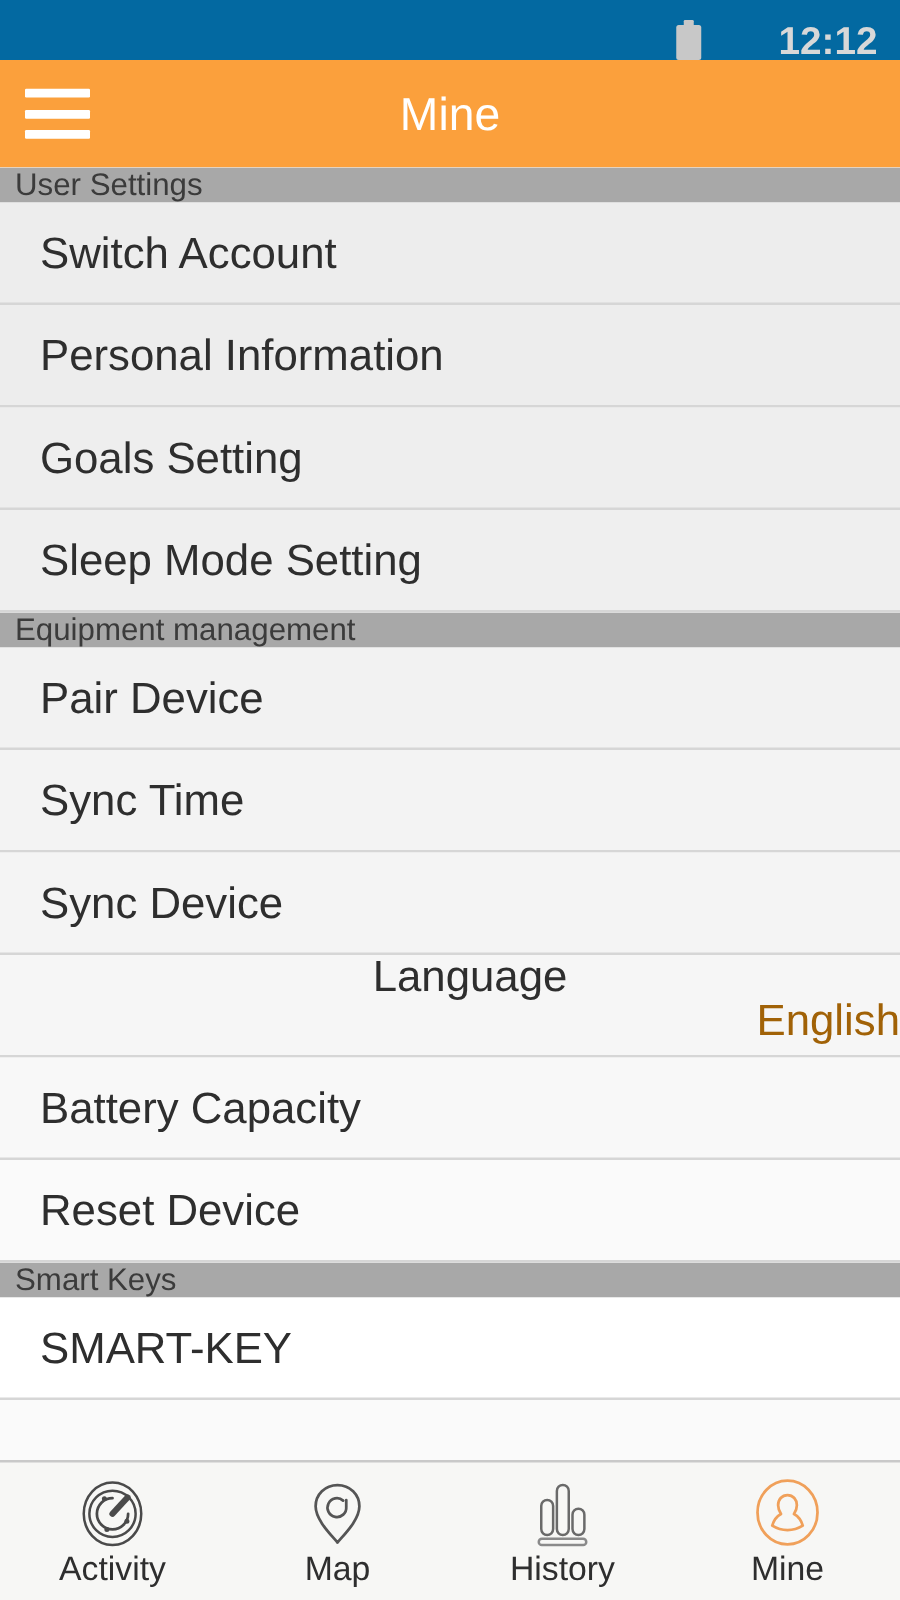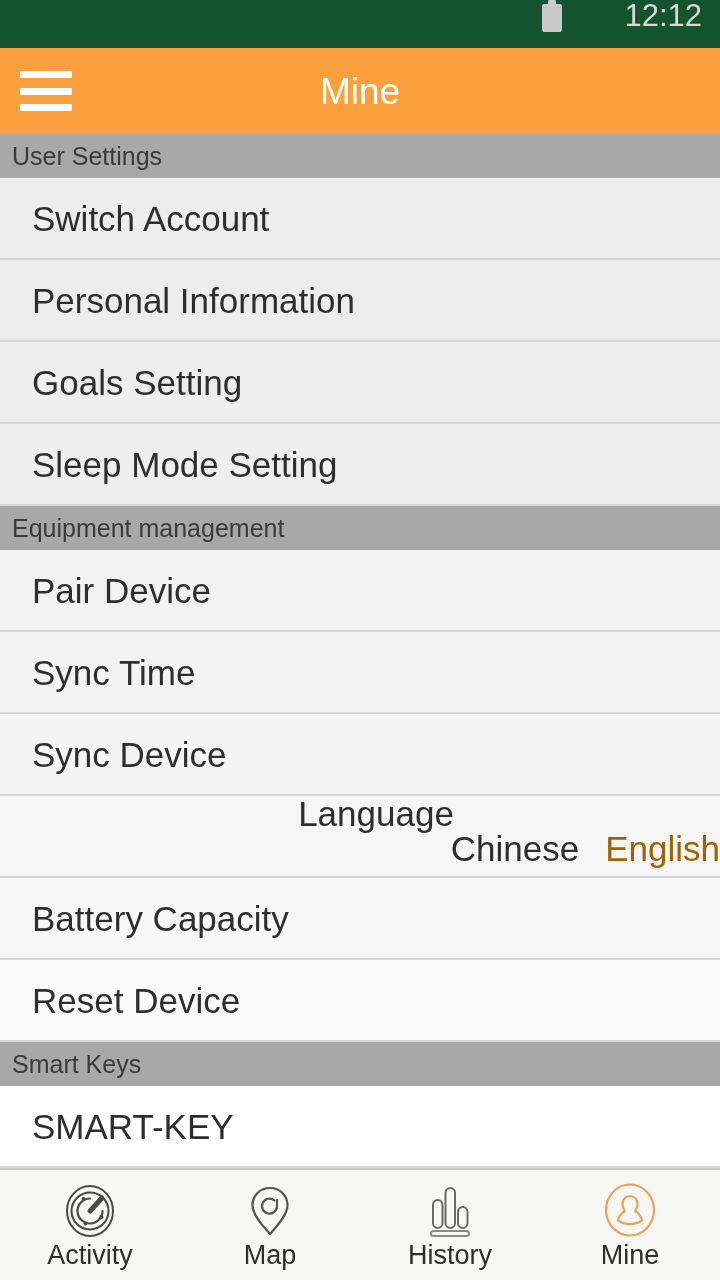--- a/index.html
+++ b/index.html
@@ -19,27 +19,28 @@
     width: 720px;
     height: 1280px;
     display: flex;
     flex-direction: column;
     background: #f5f5f5;
   }
 
   
   .status-bar {
     height: 48px;
-    background: #14532d;
-    display: flex;
-    align-items: flex-start;
+    background: #0369a1;
+    display: flex;
+    align-items: flex-end;
     justify-content: flex-end;
     padding-right: 18px;
     box-sizing: border-box;
     flex: 0 0 48px;
+    font-weight: bold;
   }
   .battery-icon {
     width: 20px;
     height: 32px;
     position: relative;
     margin-right: 62px;
   }
   .battery-icon .body {
     position: absolute;
     left: 0;
@@ -102,21 +103,21 @@
   }
 
   
   .list {
     flex: 1 1 auto;
     overflow: hidden;
     background: #fafafa;
     position: relative;
   }
   .section-header {
-    height: 44px;
+    height: 28px;
     background: #a8a8a8;
     display: flex;
     align-items: center;
     padding-left: 12px;
     box-sizing: border-box;
     color: #3b3b3b;
     font-size: 25px;
     line-height: 1;
   }
   .row {
@@ -246,21 +247,20 @@
     </div>
     <div class="row r5">
       <span class="label">Sync Time</span>
     </div>
     <div class="row r6">
       <span class="label">Sync Device</span>
     </div>
     <div class="row r7 lang">
       <span class="label">Language</span>
       <span class="lang-options">
-        <span class="lang-opt">Chinese</span>
         <span class="lang-opt selected">English</span>
       </span>
     </div>
     <div class="row r8">
       <span class="label">Battery Capacity</span>
     </div>
     <div class="row r9">
       <span class="label">Reset Device</span>
     </div>
 

